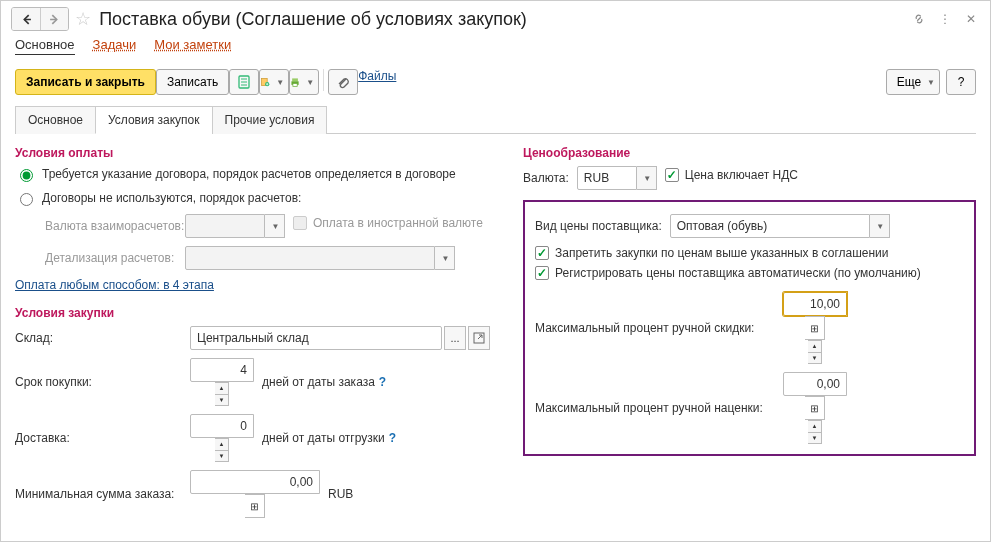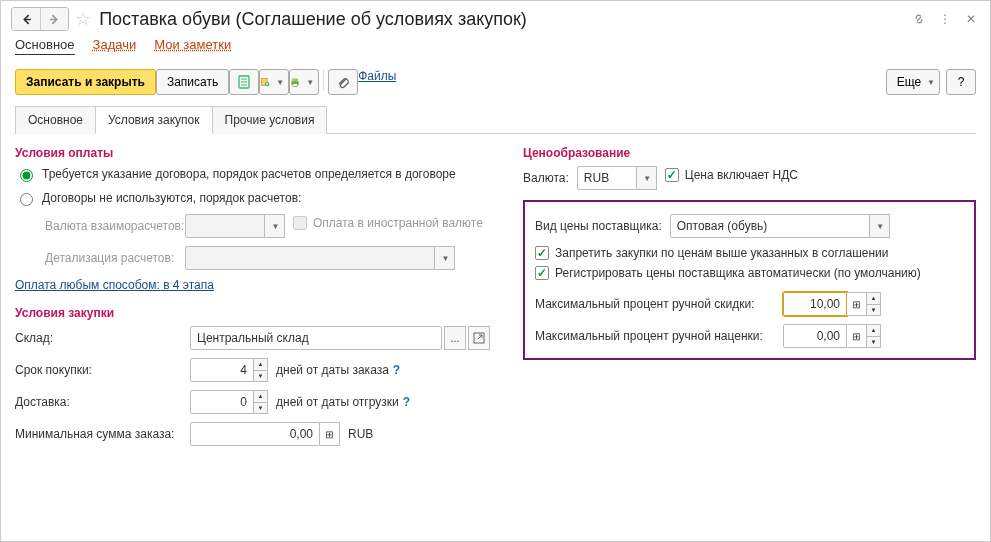--- a/index.html
+++ b/index.html
@@ -52,21 +52,21 @@
   .field-row { display: flex; align-items: center; margin-bottom: 8px; min-height: 24px; }
   .field-label { flex: 0 0 170px; }
   .col-right .field-row .field-label { flex: 0 0 248px; white-space: nowrap; }
 
   .input { border: 1px solid #bbb; border-radius: 2px; height: 24px; padding: 0 6px; background: #fff; display: flex; align-items: center; }
   .input.disabled { background: #f3f3f3; color: #aaa; }
   .select-wrap { display: flex; }
   .select-wrap .input { flex: 1; border-top-right-radius: 0; border-bottom-right-radius: 0; }
   .select-btn { width: 20px; height: 24px; border: 1px solid #bbb; border-left: none; background: #f6f6f6; display: flex; align-items: center; justify-content: center; cursor: pointer; }
 
-  .num-input { display: flex; align-items: center; }
+  .num-input { display: flex; align-items: center; flex-direction: column; }
   .num-input .value { border: 1px solid #bbb; border-radius: 2px 0 0 2px; height: 24px; width: 64px; text-align: right; padding: 0 6px; display: flex; align-items: center; justify-content: flex-end; }
   .num-input .calc { width: 20px; height: 24px; border: 1px solid #bbb; border-left: none; background: #fff; display: flex; align-items: center; justify-content: center; font-size: 10px; }
   .num-input .spin { width: 14px; height: 24px; border: 1px solid #bbb; border-left: none; display: flex; flex-direction: column; }
   .num-input .spin div { flex: 1; display: flex; align-items: center; justify-content: center; font-size: 6px; background: #f6f6f6; cursor: pointer; }
   .num-input .spin div:first-child { border-bottom: 1px solid #bbb; }
   .num-input.highlight .value { border-color: #d4a017; border-width: 1px; box-shadow: 0 0 0 1px #d4a017; }
 
   .chk-row { display: flex; align-items: center; gap: 6px; margin-bottom: 6px; }
   .chk { width: 14px; height: 14px; border: 1px solid #888; border-radius: 2px; display: inline-flex; align-items: center; justify-content: center; background: #fff; }
   .chk.checked::after { content: "✓"; color: #009933; font-size: 12px; font-weight: bold; line-height: 1; }

